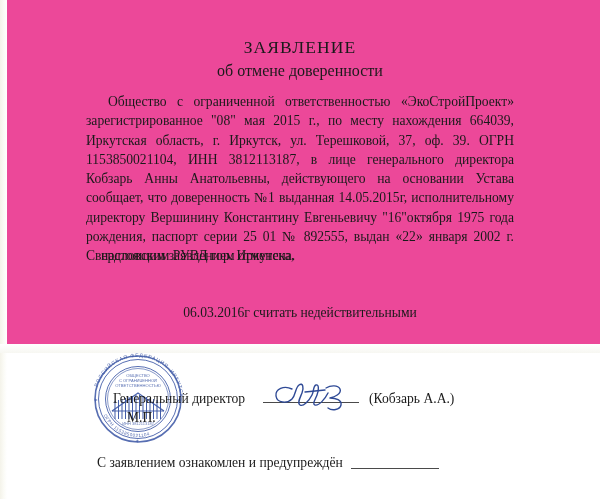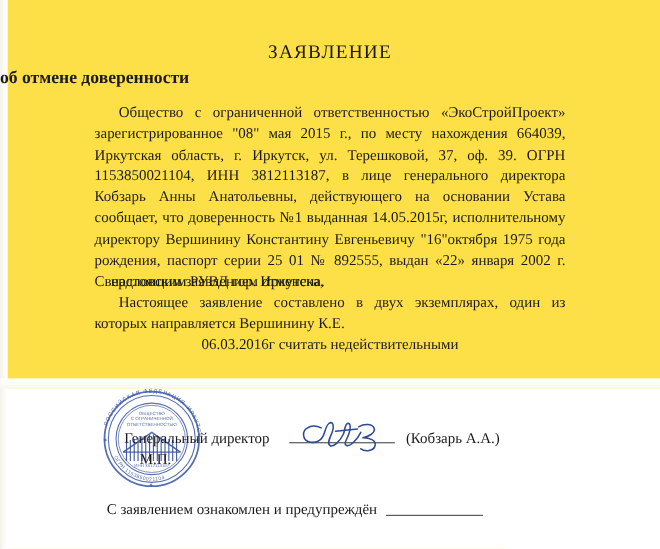--- a/index.html
+++ b/index.html
@@ -12,21 +12,21 @@
     background: #ffffff;
     font-family: "Liberation Serif", "DejaVu Serif", serif;
     color: #1a1a1a;
     overflow: hidden;
   }
 
   .page {
     position: relative;
     width: 600px;
     height: 353px;
-    background: #fde047;
+    background: #ec4899;
     box-sizing: border-box;
   }
 
   
   .scan-edge-left {
     position: absolute;
     left: 0; top: 0;
     width: 7px; height: 499px;
     background: linear-gradient(to right, #f4f3ea 0%, #fbfbf6 55%, #ffffff 100%);
   }
@@ -43,23 +43,23 @@
     width: 600px;
     text-align: center;
     font-size: 17.5px;
     letter-spacing: 1.1px;
     font-weight: 400;
   }
   .doc-subtitle {
     position: absolute;
     left: 0; top: 62px;
     width: 600px;
-    text-align: left;
+    text-align: center;
     font-size: 16px;
-    font-weight: 700;
+    font-weight: 400;
   }
 
   .body-block {
     position: absolute;
     left: 86px;
     width: 428px;
     font-size: 13.6px;
     line-height: 19.3px;
     text-align: justify;
     text-justify: inter-word;
@@ -152,21 +152,20 @@
   <div class="scan-edge-bottom"></div>
 
   <div class="doc-title">ЗАЯВЛЕНИЕ</div>
 
   <div class="doc-subtitle">об отмене доверенности</div>
 
   <div class="body-block p-main indent">Общество с ограниченной ответственностью «ЭкоСтройПроект» зарегистрированное "08" мая 2015 г., по месту нахождения 664039, Иркутская область, г. Иркутск, ул. Терешковой, 37, оф. 39. ОГРН 1153850021104, ИНН 3812113187, в лице генерального директора Кобзарь Анны Анатольевны, действующего на основании Устава сообщает, что доверенность №1 выданная 14.05.2015г, исполнительному директору Вершинину Константину Евгеньевичу "16"октября 1975 года рождения, паспорт серии 25 01 № 892555, выдан «22» января 2002 г. Свердловским РУВД гор. Иркутска,</div>
 
   <div class="body-block p-second">настоящим заявлением отменена.</div>
 
-  <div class="body-block p-third indent">Настоящее заявление составлено в двух экземплярах, один из которых направляется Вершинину К.Е.</div>
 
   <div class="body-block p-fourth">
     <div class="center-line">06.03.2016г считать недействительными</div>
   </div>
 
   <div class="seal">
     <svg viewBox="0 0 108 96" xmlns="http://www.w3.org/2000/svg">
       <defs>
         <path id="arcOuterTop" d="M 12,50 A 42,42 0 0 1 96,50"></path>
         <path id="arcOuterBot" d="M 16,50 A 38,38 0 0 0 92,50"></path>

